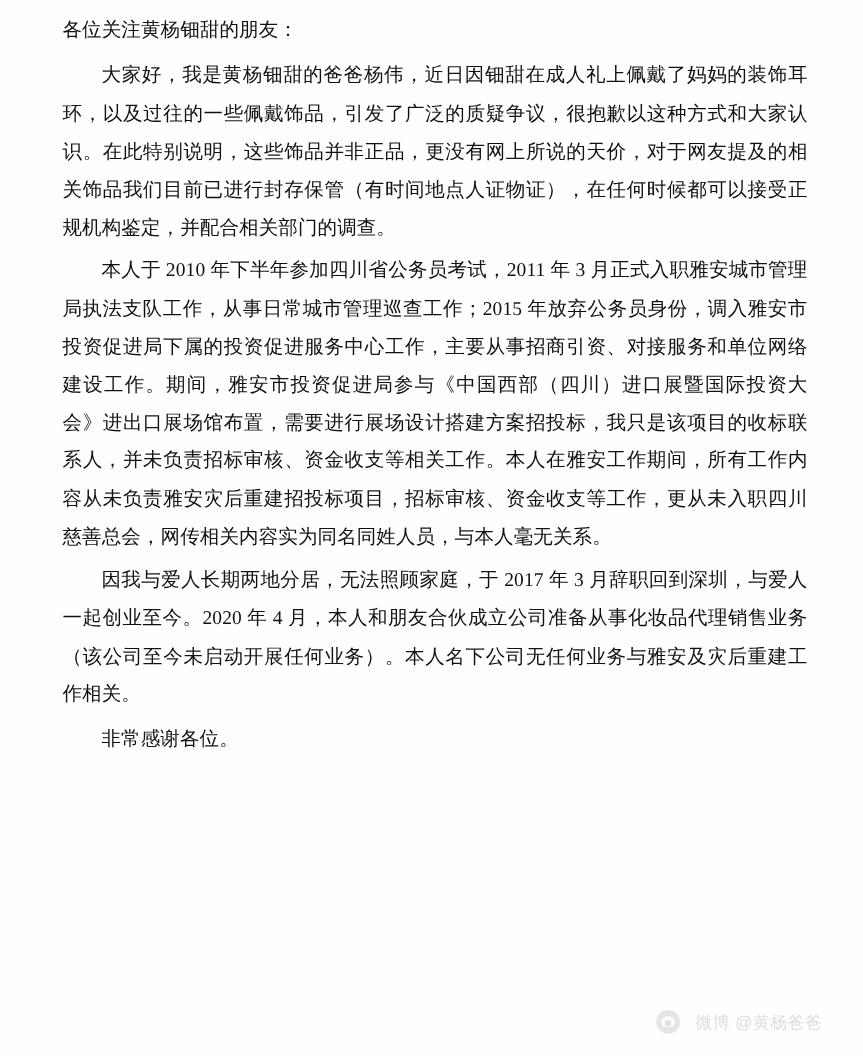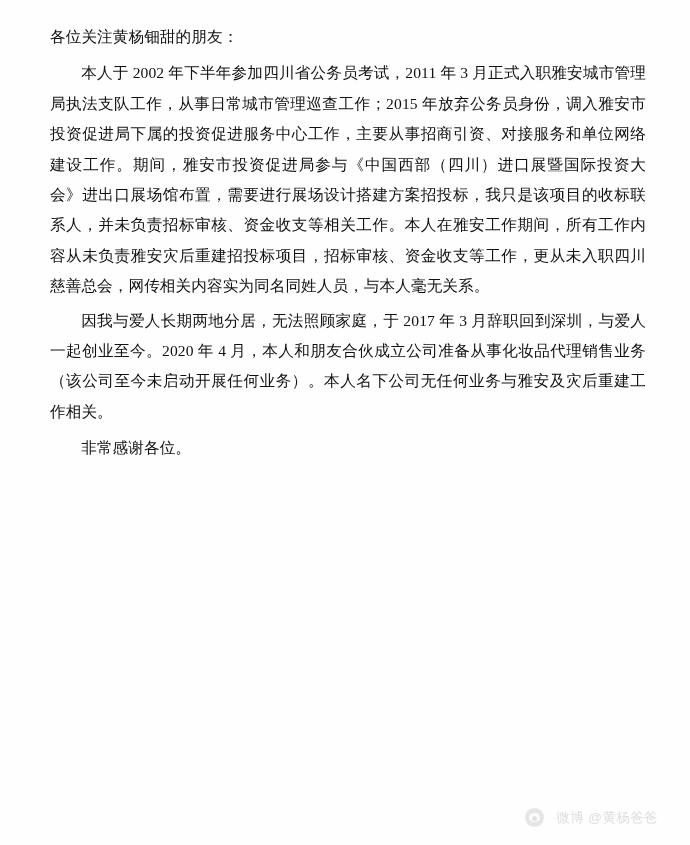--- a/index.html
+++ b/index.html
@@ -12,21 +12,21 @@
     background: #ffffff;
     font-family: "Liberation Serif", "DejaVu Serif", serif;
     color: #1a1a1a;
     overflow: hidden;
     position: relative;
   }
   .page {
     width: 690px;
     height: 845px;
     box-sizing: border-box;
-    padding: 22px 44px 0 50px;
+    padding: 10px 44px 0 50px;
     position: relative;
     background: #fefefe;
   }
   .statement {
     font-size: 15.6px;
     line-height: 1.95;
     letter-spacing: 0.1px;
     text-align: justify;
     text-justify: inter-ideograph;
     color: #111111;
@@ -86,21 +86,22 @@
     letter-spacing: 0.4px;
     white-space: nowrap;
   }
 </style>
 </head>
 <body>
 
 <div class="page">
   <div class="statement">
     <p class="salutation">各位关注黄杨钿甜的朋友：</p>
-    <p>本人于 2002 年下半年参加四川省公务员考试，2011 年 3 月正式入职雅安城市管理局执法支队工作，从事日常城市管理巡查工作；2015 年放弃公务员身份，调入雅安市投资促进局下属的投资促进服务中心工作，主要从事招商引资、对接服务和单位网络建设工作。期间，雅安市投资促进局参与《中国西部（四川）进口展暨国际投资大会》进出口展场馆布置，需要进行展场设计搭建方案招投标，我只是该项目的收标联系人，并未负责招标审核、资金收支等相关工作。本人在雅安工作期间，所有工作内容从未负责雅安灾后重建招投标项目，招标审核、资金收支等工作，更从未入职四川慈善总会，网传相关内容实为同名同姓人员，与本人毫无关系。</p>
+    <p>大家好，我是黄杨钿甜的爸爸杨伟，近日因钿甜在成人礼上佩戴了妈妈的装饰耳环，以及过往的一些佩戴饰品，引发了广泛的质疑争议，很抱歉以这种方式和大家认识。在此特别说明，这些饰品并非正品，更没有网上所说的天价，对于网友提及的相关饰品我们目前已进行封存保管（有时间地点人证物证），在任何时候都可以接受正规机构鉴定，并配合相关部门的调查。</p>
+    <p>本人于 2010 年下半年参加四川省公务员考试，2011 年 3 月正式入职雅安城市管理局执法支队工作，从事日常城市管理巡查工作；2015 年放弃公务员身份，调入雅安市投资促进局下属的投资促进服务中心工作，主要从事招商引资、对接服务和单位网络建设工作。期间，雅安市投资促进局参与《中国西部（四川）进口展暨国际投资大会》进出口展场馆布置，需要进行展场设计搭建方案招投标，我只是该项目的收标联系人，并未负责招标审核、资金收支等相关工作。本人在雅安工作期间，所有工作内容从未负责雅安灾后重建招投标项目，招标审核、资金收支等工作，更从未入职四川慈善总会，网传相关内容实为同名同姓人员，与本人毫无关系。</p>
     <p>因我与爱人长期两地分居，无法照顾家庭，于 2017 年 3 月辞职回到深圳，与爱人一起创业至今。2020 年 4 月，本人和朋友合伙成立公司准备从事化妆品代理销售业务（该公司至今未启动开展任何业务）。本人名下公司无任何业务与雅安及灾后重建工作相关。</p>
     <p class="closing">非常感谢各位。</p>
   </div>
 
   <div class="watermark">
     <span class="weibo-eye"></span>
     <span class="watermark-text">微博 @黄杨爸爸</span>
   </div>
 </div>
 

